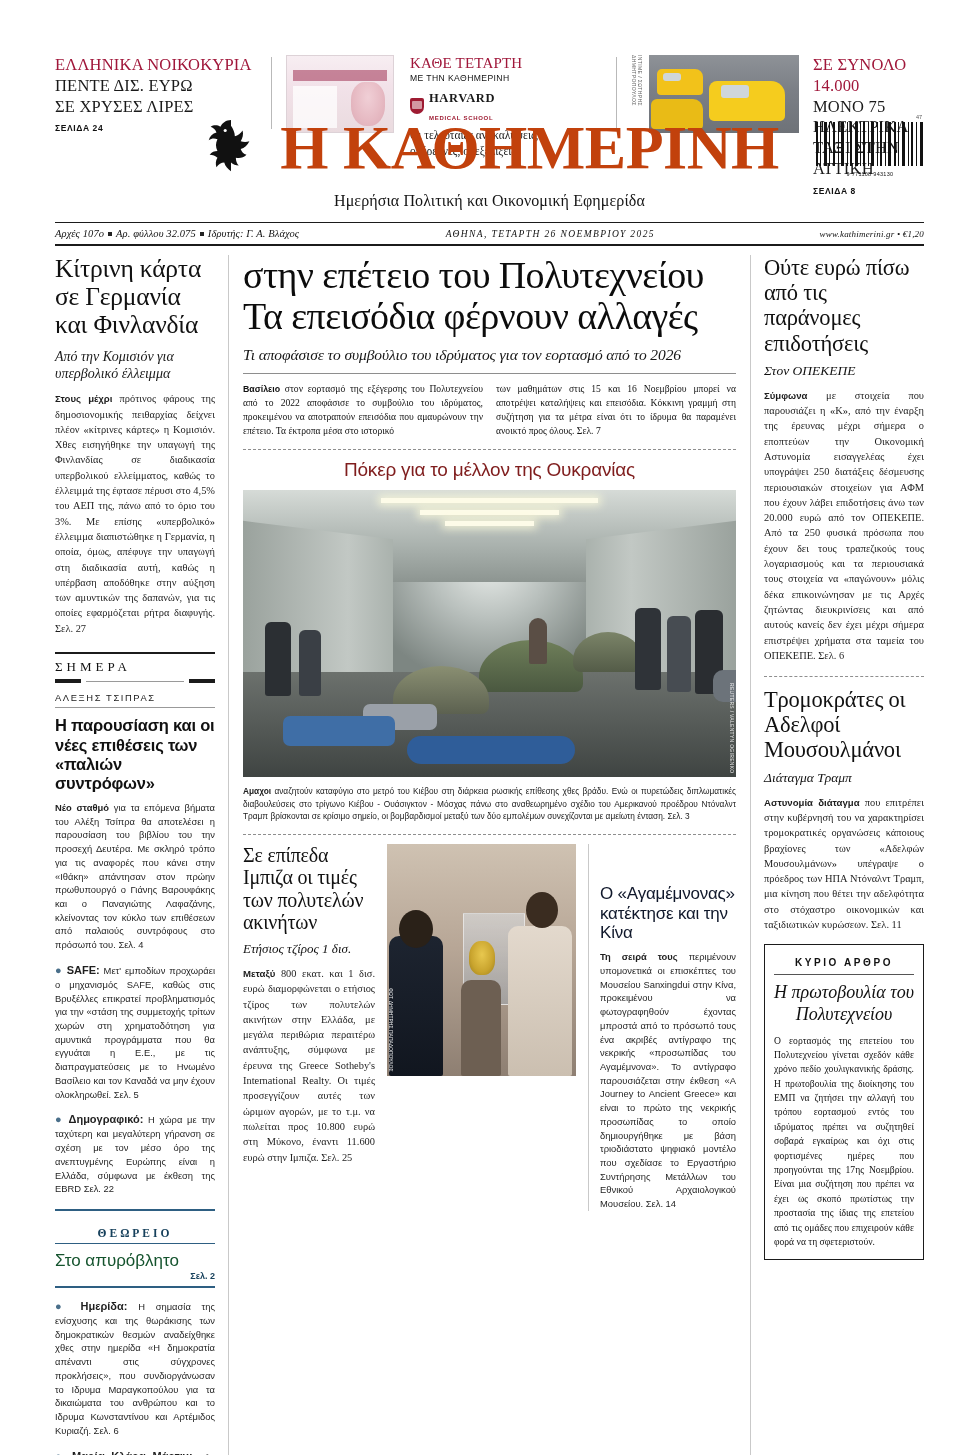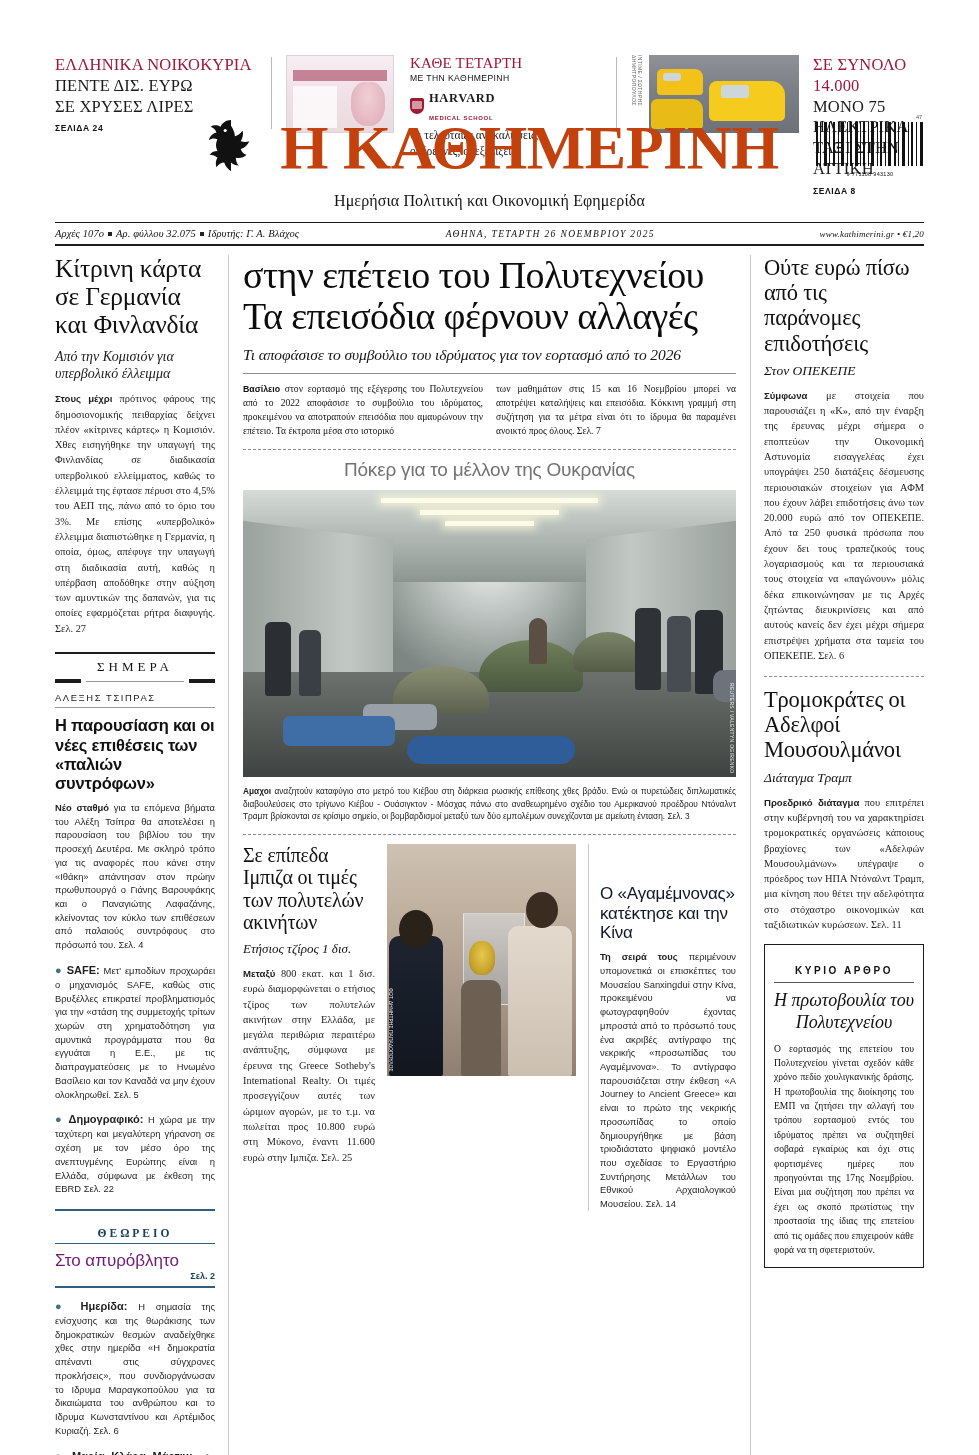--- a/index.html
+++ b/index.html
@@ -84,52 +84,52 @@
   .col-mid { flex: 1; padding: 0 14px; border-left: 1px solid #c9c9c9; border-right: 1px solid #c9c9c9; margin: 0 13px; }
   .col-right { width: 160px; flex: none; }
 
   
   .lead-hl { font-size: 25.5px; line-height: 1.1; letter-spacing: -.2px; }
   .lead-sub { font-style: italic; font-size: 14px; line-height: 1.22; margin-top: 9px; color:#1a1a1a; }
   .bodytext { font-size: 10.4px; line-height: 1.47; text-align: justify; margin-top: 9px; color:#1d1d1d; }
   .bodytext b { font-family:"Liberation Sans", sans-serif; font-size: 9.6px; }
 
   .section-band { margin-top: 16px; border-top: 2px solid #1b1b1b; padding-top: 5px; }
-  .band-title { text-align: center; font-size: 13px; letter-spacing: 4px; font-weight: 400; }
+  .band-title { text-align: left; font-size: 13px; letter-spacing: 4px; font-weight: 400; }
   .band-rule { display:flex; align-items:center; gap:5px; margin-top:4px; }
   .band-rule i { height:4px; background:#1b1b1b; flex:none; width:26px; }
   .band-rule span { flex:1; height:1px; background:#9a9a9a; }
 
   .kicker-ul { font-family:"Liberation Sans",sans-serif; font-size: 9.4px; letter-spacing: 1.6px; padding: 9px 0 4px; border-bottom: 1px solid #999; color:#1b1b1b; }
   .sans-hl { font-family:"Liberation Sans",sans-serif; font-size: 16.5px; font-weight: 700; line-height: 1.18; margin-top: 8px; letter-spacing:-.2px; color:#111; }
   .sans-body { font-family:"Liberation Sans",sans-serif; font-size: 9.4px; line-height: 1.46; text-align: justify; margin-top: 7px; color:#1f1f1f; }
   .sans-body b { font-weight: 700; }
   .bullet-item { font-family:"Liberation Sans",sans-serif; font-size: 9.4px; line-height: 1.46; text-align: justify; margin-top: 10px; color:#1f1f1f; }
   .bullet-item .dot { color:#4a6f8a; font-size: 11px; }
   .bullet-item b { font-size: 11px; font-weight: 700; }
 
   .theorio { margin-top: 13px; border-top: 2px solid #2e5f82; padding-top: 16px; }
   .theorio-title { text-align:center; font-family:"Liberation Serif",serif; font-weight:700; font-size:11.5px; letter-spacing:3px; color:#17415c; }
   .theorio-rule { height:1px; background:#2e5f82; margin-top:4px; }
-  .theorio-hl { font-family:"Liberation Sans",sans-serif; font-size:17px; margin-top:7px; color:#701a75; }
+  .theorio-hl { font-family:"Liberation Sans",sans-serif; font-size:17px; margin-top:7px; color:#14532d; }
   .theorio-pg { font-family:"Liberation Sans",sans-serif; font-size:9px; font-weight:700; text-align:right; color:#17415c; }
   .theorio-end { height:2px; background:#2e5f82; margin-top:5px; }
 
   .portrait-float { float:left; width:56px; height:56px; margin:2px 6px 2px 0; background:linear-gradient(170deg,#5d6f86 0%,#7b8ca0 40%,#46566b 100%); position:relative; overflow:hidden; }
 
   
   .main-hl { font-size: 38px; line-height: 1.07; letter-spacing: -.6px; color:#0c0c0c; }
   .main-sub { font-style: italic; font-size: 15.5px; margin-top: 10px; color:#161616; letter-spacing:-.1px; }
   .main-rule { border-top: 1px solid #8e8e8e; margin-top: 9px; }
   .three-col { display: flex; gap: 13px; margin-top: 8px; }
   .three-col > div { flex: 1; font-size: 9.6px; line-height: 1.46; text-align: justify; }
   .three-col b { font-family:"Liberation Sans",sans-serif; font-size: 8.8px; }
   .dashed { border-top: 1px dashed #8e8e8e; margin: 11px 0 9px; }
 
-  .photo-title { font-family:"Liberation Sans",sans-serif; font-size: 19px; text-align: center; color:#737373; margin-bottom: 9px; letter-spacing:-.2px; }
+  .photo-title { font-family:"Liberation Sans",sans-serif; font-size: 19px; text-align: center; color:#7f1d1d; margin-bottom: 9px; letter-spacing:-.2px; }
   .photo-main { position: relative; width: 100%; height: 287px; overflow: hidden; background:#4c5058; }
   .metro-bg { position:absolute; inset:0;
     background:
       radial-gradient(ellipse 130px 120px at 50% 26%, #e8ece9 0%, #b9c0bd 45%, #7d8682 100%),
       linear-gradient(180deg, #8f9692 0%, #6e7672 55%, #4e5654 100%);
   }
   .metro-ceil { position:absolute; left:0; right:0; top:0; height:92px;
     background: linear-gradient(180deg,#d6dbd7 0%, #aab2ae 60%, #8d9591 100%); }
   .metro-lamp { position:absolute; top:8px; height:5px; background:#fdfbe8; box-shadow:0 0 8px 3px rgba(255,253,220,.7); }
   .metro-wallL { position:absolute; left:0; top:40px; bottom:42px; width:150px;
@@ -163,21 +163,21 @@
     background: radial-gradient(ellipse at 50% 40%, #e8c84f 0%, #c9a42e 60%, #9a7d1d 100%); border-radius:45% 45% 42% 42%; }
   .mu-person { position:absolute; border-radius: 10px 10px 2px 2px; }
   .mu-head { position:absolute; border-radius: 50%; }
   .ms-credit { position:absolute; left:-1px; bottom:0; writing-mode: vertical-rl;
     font-family:"Liberation Sans",sans-serif; font-size:5px; color:#fff; opacity:.9; padding:4px 2px; }
 
   
   .rc-hl { font-size: 22.5px; line-height: 1.12; letter-spacing:-.2px; }
   .rc-sub { font-style: italic; font-size: 13.5px; margin-top: 7px; }
   .rc-rule { border-top: 1px dashed #8e8e8e; margin: 13px 0 10px; }
-  .editorial-box { border: 1px solid #1b1b1b; padding: 20px 9px 10px; margin-top: 12px; }
+  .editorial-box { border: 1px solid #1b1b1b; padding: 12px 9px 10px; margin-top: 12px; }
   .ed-title { font-family:"Liberation Sans",sans-serif; font-weight:700; font-size:10px; letter-spacing:2.6px; text-align:center; color:#111; }
   .ed-rule { height:1px; background:#555; margin:6px 0 7px; }
   .ed-hl { font-style: italic; font-size: 18px; text-align:center; line-height:1.2; }
   .ed-body { font-size: 9.6px; line-height: 1.5; text-align: justify; margin-top: 8px; }
 </style>
 </head>
 <body>
 
 <div class="page">
 
@@ -416,21 +416,21 @@
         <div class="rc-hl">Ούτε ευρώ πίσω από τις παράνομες επιδοτήσεις</div>
         <div class="rc-sub">Στον ΟΠΕΚΕΠΕ</div>
         <div class="bodytext"><b>Σύμφωνα</b> <span>με στοιχεία που παρουσιάζει η «Κ», από την έναρξη της έρευνας μέχρι σήμερα ο εποπτεύων την Οικονομική Αστυνομία εισαγγελέας έχει υπογράψει 250 διατάξεις δέσμευσης περιουσιακών στοιχείων για ΑΦΜ που έχουν λάβει επιδοτήσεις άνω των 20.000 ευρώ από τον ΟΠΕΚΕΠΕ. Από τα 250 φυσικά πρόσωπα που έχουν δει τους τραπεζικούς τους λογαριασμούς και τα περιουσιακά τους στοιχεία να «παγώνουν» μόλις δέκα επικοινώνησαν με τις Αρχές ζητώντας διευκρινίσεις και από αυτούς κανείς δεν έχει μέχρι σήμερα επιστρέψει χρήματα στα ταμεία του ΟΠΕΚΕΠΕ. Σελ. 6</span></div>
       </div>
 
       <div class="rc-rule"></div>
 
       <div>
         <div class="rc-hl">Τρομοκράτες οι Αδελφοί Μουσουλμάνοι</div>
         <div class="rc-sub">Διάταγμα Τραμπ</div>
-        <div class="bodytext"><b>Προεδρικό διάταγμα</b> <span>που επιτρέπει στην κυβέρνησή του να χαρακτηρίσει τρομοκρατικές οργανώσεις κάποιους βραχίονες των «Αδελφών Μουσουλμάνων» υπέγραψε ο πρόεδρος των ΗΠΑ Ντόναλντ Τραμπ, μια κίνηση που θέτει την αδελφότητα στο στόχαστρο οικονομικών και ταξιδιωτικών κυρώσεων. Σελ. 11</span></div>
+        <div class="bodytext"><b>Αστυνομία διάταγμα</b> <span>που επιτρέπει στην κυβέρνησή του να χαρακτηρίσει τρομοκρατικές οργανώσεις κάποιους βραχίονες των «Αδελφών Μουσουλμάνων» υπέγραψε ο πρόεδρος των ΗΠΑ Ντόναλντ Τραμπ, μια κίνηση που θέτει την αδελφότητα στο στόχαστρο οικονομικών και ταξιδιωτικών κυρώσεων. Σελ. 11</span></div>
       </div>
 
       <div class="editorial-box">
         <div class="ed-title">ΚΥΡΙΟ ΑΡΘΡΟ</div>
         <div class="ed-rule"></div>
         <div class="ed-hl">Η πρωτοβουλία του Πολυτεχνείου</div>
         <div class="ed-body">Ο εορτασμός της επετείου του Πολυτεχνείου γίνεται σχεδόν κάθε χρόνο πεδίο χουλιγκανικής δράσης. Η πρωτοβουλία της διοίκησης του ΕΜΠ να ζητήσει την αλλαγή του τρόπου εορτασμού εντός του ιδρύματος πρέπει να συζητηθεί σοβαρά εγκαίρως και όχι στις φορτισμένες ημέρες που προηγούνται της 17ης Νοεμβρίου. Είναι μια συζήτηση που πρέπει να έχει ως σκοπό πρωτίστως την προστασία της ίδιας της επετείου από τις ομάδες που επιχειρούν κάθε φορά να τη σφετεριστούν.</div>
       </div>
     </div>
   </div>

